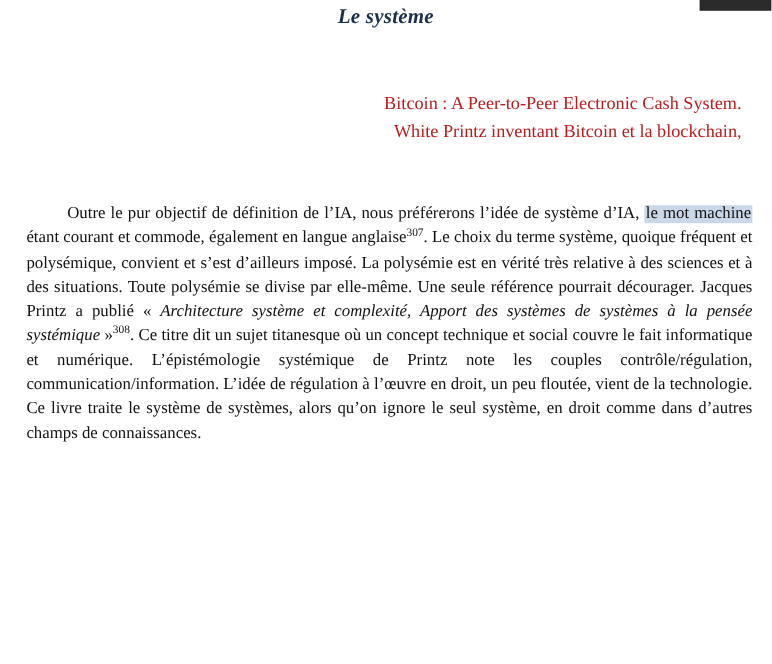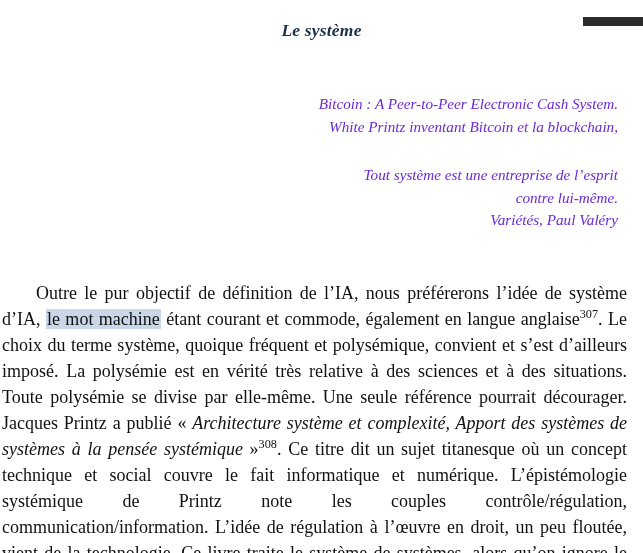--- a/index.html
+++ b/index.html
@@ -24,50 +24,49 @@
   
   .corner-artifact {
     position: absolute;
     top: 0;
     right: 0;
     width: 60px;
     height: 9px;
     background: #2b2b2b;
   }
   .doc-title {
-    margin: 17px;
+    margin: 0;
     padding-top: 3px;
     text-align: center;
     font-size: 17.5px;
     font-style: italic;
     font-weight: bold;
     color: #1c2f4a;
     letter-spacing: 0.2px;
   }
   .epigraph-block {
     margin-top: 52px;
     text-align: right;
     padding-right: 25px;
-    font-style: italic;
-    color: #6d28d9;
+    color: #b91c1c;
     font-size: 15.2px;
     line-height: 1.48;
   }
   .epigraph-block .line {
     display: block;
     white-space: nowrap;
   }
   .epigraph-block.second {
     margin-top: 26px;
   }
   .body-text {
     margin-top: 48px;
-    padding: 0 16px 0 2px;
+    padding: 0 16px 0 22px;
     text-align: justify;
-    font-size: 18px;
+    font-size: 14px;
     line-height: 1.45;
     color: #111111;
   }
   .body-text p {
     margin: 0;
     text-indent: 34px;
   }
   .highlight {
     background: #c9d7e8;
     padding: 0 1px;
@@ -88,23 +87,18 @@
 
   <div class="corner-artifact"></div>
 
   <h1 class="doc-title">Le système</h1>
 
   <div class="epigraph-block first">
     <span class="line">Bitcoin : A Peer-to-Peer Electronic Cash System.</span>
     <span class="line">White Printz inventant Bitcoin et la blockchain,</span>
   </div>
 
-  <div class="epigraph-block second">
-    <span class="line">Tout système est une entreprise de l’esprit</span>
-    <span class="line">contre lui-même.</span>
-    <span class="line">Variétés, Paul Valéry</span>
-  </div>
 
   <div class="body-text">
     <p><span>Outre le pur objectif de définition de l’IA, nous préférerons l’idée de système d’IA, </span><span class="highlight">le mot machine</span><span> étant courant et commode, également en langue anglaise</span><sup>307</sup><span>. Le choix du terme système, quoique fréquent et polysémique, convient et s’est d’ailleurs imposé. La polysémie est en vérité très relative à des sciences et à des situations. Toute polysémie se divise par elle-même. Une seule référence pourrait décourager. Jacques Printz a publié « </span><span class="ital">Architecture système et complexité, Apport des systèmes de systèmes à la pensée systémique</span><span> »</span><sup>308</sup><span>. Ce titre dit un sujet titanesque où un concept technique et social couvre le fait informatique et numérique. L’épistémologie systémique de Printz note les couples contrôle/régulation, communication/information. L’idée de régulation à l’œuvre en droit, un peu floutée, vient de la technologie. Ce livre traite le système de systèmes, alors qu’on ignore le seul système, en droit comme dans d’autres champs de connaissances.</span></p>
   </div>
 
 </div>
 
 </body></html>

